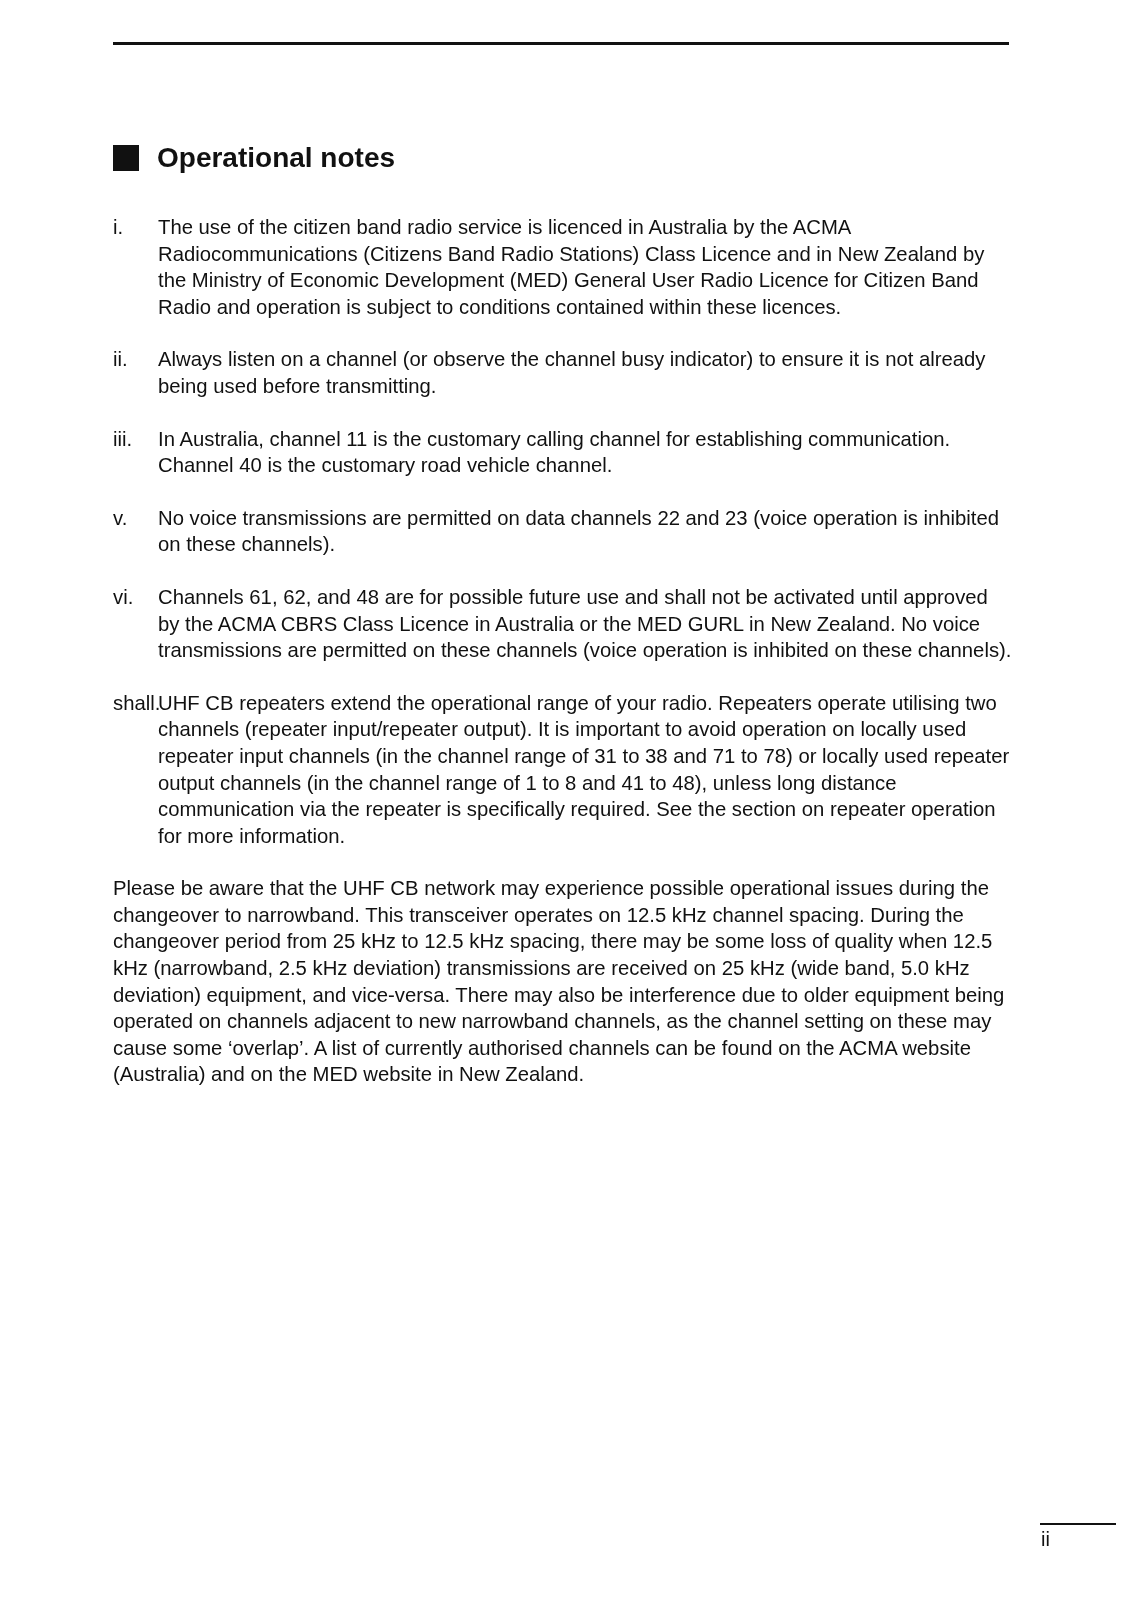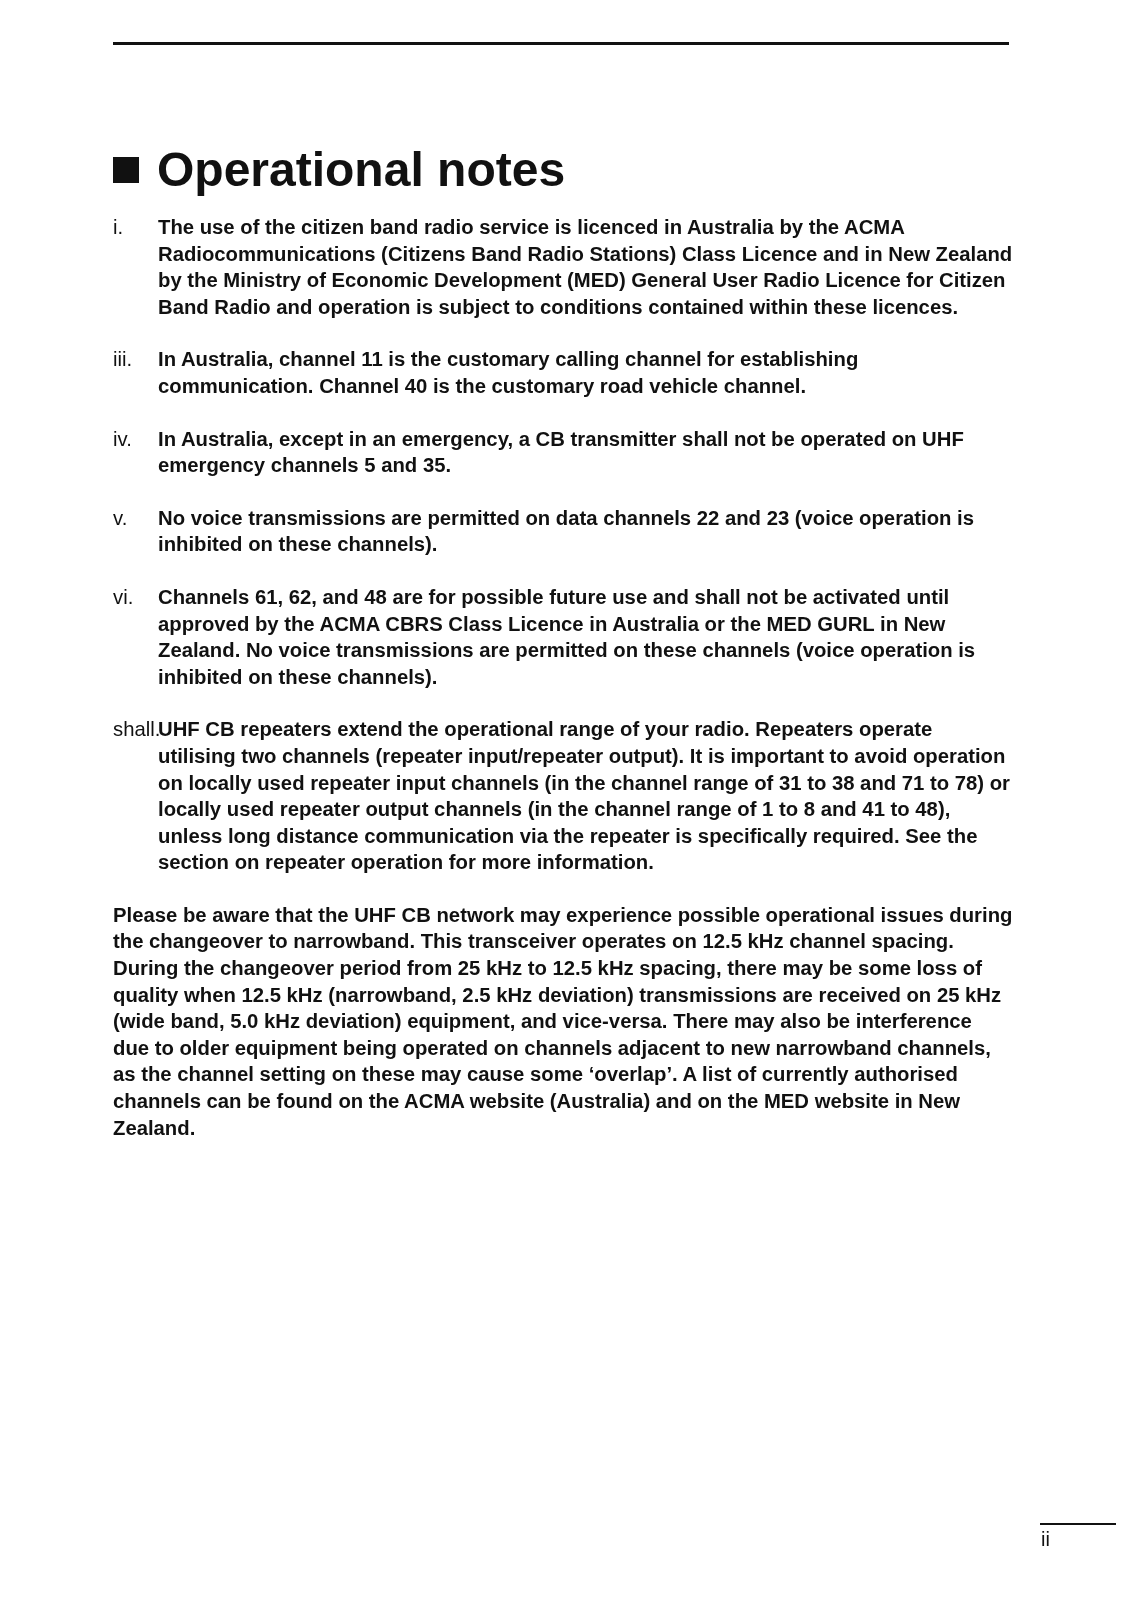--- a/index.html
+++ b/index.html
@@ -1,50 +1,50 @@
 <!DOCTYPE html>
 <html><head>
 <meta charset="utf-8">
 <style>
   html, body { margin: 0; padding: 0; background: #ffffff; }
   body { width: 1128px; height: 1601px; position: relative; overflow: hidden;
          font-family: "Liberation Sans", sans-serif; color: #111; }
   .top-rule { position: absolute; left: 113px; top: 42px; width: 896px; height: 3px; background: #111; }
   .heading { position: absolute; left: 113px; top: 142px; display: flex; align-items: center; }
   .heading .square { width: 26px; height: 26px; background: #111; margin-right: 18px; }
-  .heading .title { font-size: 48px; font-weight: bold; letter-spacing: 0px; }
+  .heading .title { font-size: 28px; font-weight: bold; letter-spacing: 0px; }
   .notes { position: absolute; left: 113px; top: 214px; width: 900px; }
   .note { display: flex; font-size: 20.3px; line-height: 26.6px; margin-bottom: 26px; }
   .note .num { width: 45px; flex: 0 0 45px; }
-  .note .txt { flex: 1; font-weight: bold; }
+  .note .txt { flex: 1; }
   .foot-rule { position: absolute; left: 1040px; top: 1523px; width: 76px; height: 1.5px; background: #111; }
   .page-num { position: absolute; left: 1041px; top: 1528px; font-size: 20px; }
 </style>
 </head>
 <body>
 
 <div class="top-rule"></div>
 
 <div class="heading">
   <div class="square"></div>
   <div class="title">Operational notes</div>
 </div>
 
 <div class="notes">
   <div class="note">
     <div class="num">i.</div>
     <div class="txt">The use of the citizen band radio service is licenced in Australia by the ACMA Radiocommunications (Citizens Band Radio Stations) Class Licence and in New Zealand by the Ministry of Economic Development (MED) General User Radio Licence for Citizen Band Radio and operation is subject to conditions contained within these licences.</div>
   </div>
   <div class="note">
+    <div class="num">ii.</div>
+    <div class="txt">Always listen on a channel (or observe the channel busy indicator) to ensure it is not already being used before transmitting.</div>
+  </div>
+  <div class="note">
     <div class="num">iii.</div>
     <div class="txt">In Australia, channel 11 is the customary calling channel for establishing communication. Channel 40 is the customary road vehicle channel.</div>
-  </div>
-  <div class="note">
-    <div class="num">iv.</div>
-    <div class="txt">In Australia, except in an emergency, a CB transmitter shall not be operated on UHF emergency channels 5 and 35.</div>
   </div>
   <div class="note">
     <div class="num">v.</div>
     <div class="txt">No voice transmissions are permitted on data channels 22 and 23 (voice operation is inhibited on these channels).</div>
   </div>
   <div class="note">
     <div class="num">vi.</div>
     <div class="txt">Channels 61, 62, and 48 are for possible future use and shall not be activated until approved by the ACMA CBRS Class Licence in Australia or the MED GURL in New Zealand. No voice transmissions are permitted on these channels (voice operation is inhibited on these channels).</div>
   </div>
   <div class="note">

